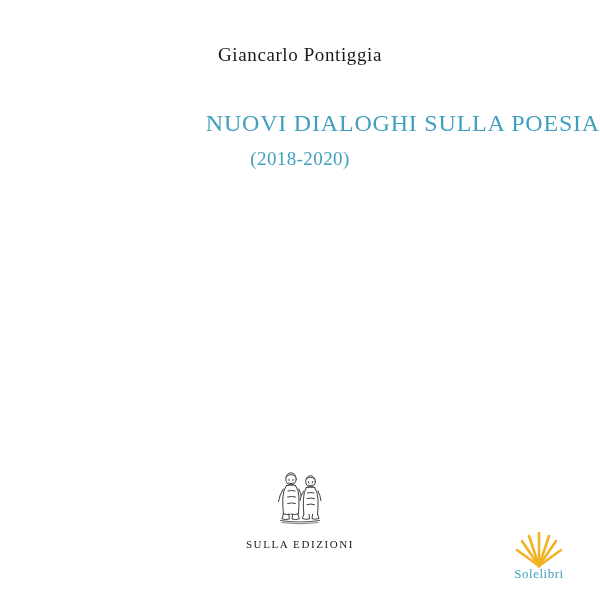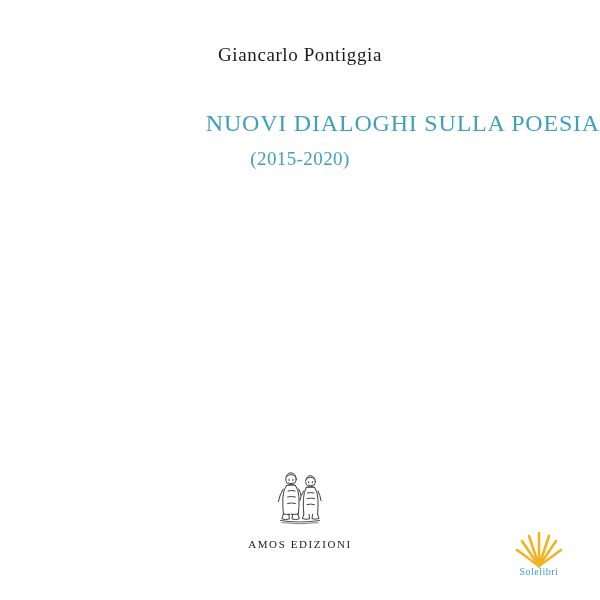--- a/index.html
+++ b/index.html
@@ -92,38 +92,38 @@
     width: 86px;
     height: 60px;
     text-align: center;
   }
   .imprint-logo .rays {
     display: block;
     height: 40px;
   }
   .imprint-name {
     font-family: "Liberation Serif", serif;
-    font-size: 10px;
+    font-size: 13px;
     color: #3e9fbf;
     letter-spacing: 0.5px;
     margin-top: -2px;
     display: block;
   }
 </style>
 </head>
 <body>
 
 <div class="cover">
   <div class="cover-inner">
 
     <div class="author">Giancarlo Pontiggia</div>
 
     <div class="title">NUOVI DIALOGHI SULLA POESIA</div>
 
-    <div class="subtitle">(2015-2020)</div>
+    <div class="subtitle">(2018-2020)</div>
 
     <div class="publisher-mark">
       <svg width="62" height="62" viewBox="0 0 62 62" xmlns="http://www.w3.org/2000/svg">
         <g stroke="#2a2a2a" stroke-width="0.9" fill="none" stroke-linecap="round">
 
           <ellipse cx="22" cy="13" rx="5.2" ry="6.2" fill="#ffffff"></ellipse>
           <path d="M17.6 10.5 q4.4 -4 8.8 0"></path>
           <path d="M20 13.2 l0.1 1.4 M24 13.2 l-0.1 1.4"></path>
           <path d="M19.6 17 q2.4 1.6 4.8 0"></path>
           <path d="M17.4 19.5 q-3.2 4.4 -3.6 12.4 q-0.2 9 0.6 16"></path>
@@ -148,21 +148,21 @@
           <path d="M34.8 48.2 l-1.4 4.4 q3.4 1.3 7.2 0.2 l-0.6 -4.4"></path>
           <path d="M43.6 48.3 l-0.6 4.4 q3.6 1.1 7 -0.2 l-1.4 -4.4"></path>
           <path d="M38.4 27 q3.2 -1.1 6.6 0 M38 32.6 q3.6 -1.1 7.4 0 M38 38.6 q3.6 -1.1 7.4 0"></path>
 
           <path d="M11.5 54.5 q19 3 39 0" stroke-width="0.8"></path>
           <path d="M13 56.6 q18 2.4 36 0" stroke-width="0.6"></path>
         </g>
       </svg>
     </div>
 
-    <div class="publisher-name">AMOS EDIZIONI</div>
+    <div class="publisher-name">SULLA EDIZIONI</div>
 
     <div class="imprint-logo">
       <span class="rays">
         <svg width="76" height="40" viewBox="0 0 76 40" xmlns="http://www.w3.org/2000/svg">
           <g stroke="#f0b323" stroke-width="2.6" stroke-linecap="round" fill="none">
             <path d="M38 38 L16 22"></path>
             <path d="M38 38 L21 13"></path>
             <path d="M38 38 L28 8"></path>
             <path d="M38 38 L38 5"></path>
             <path d="M38 38 L48 8"></path>

